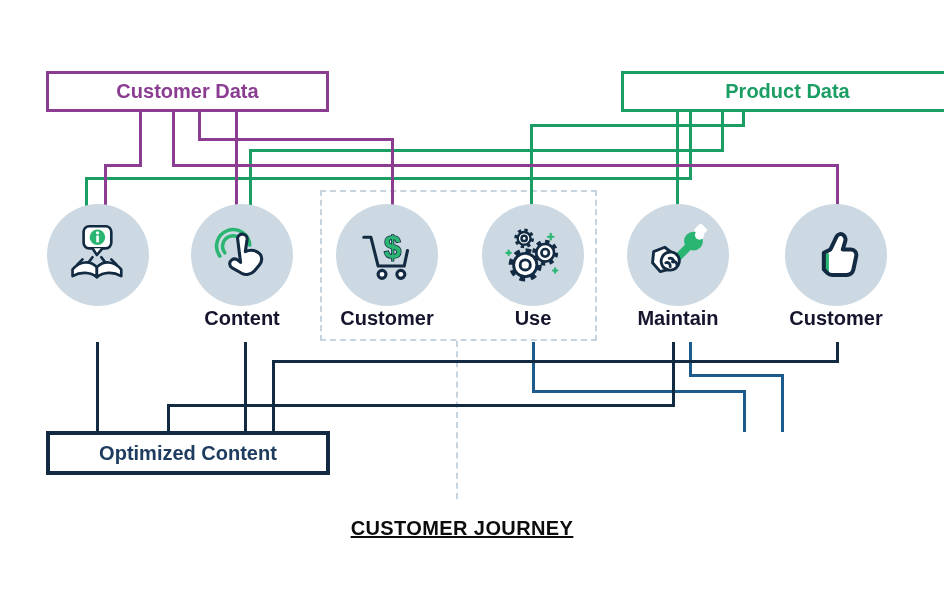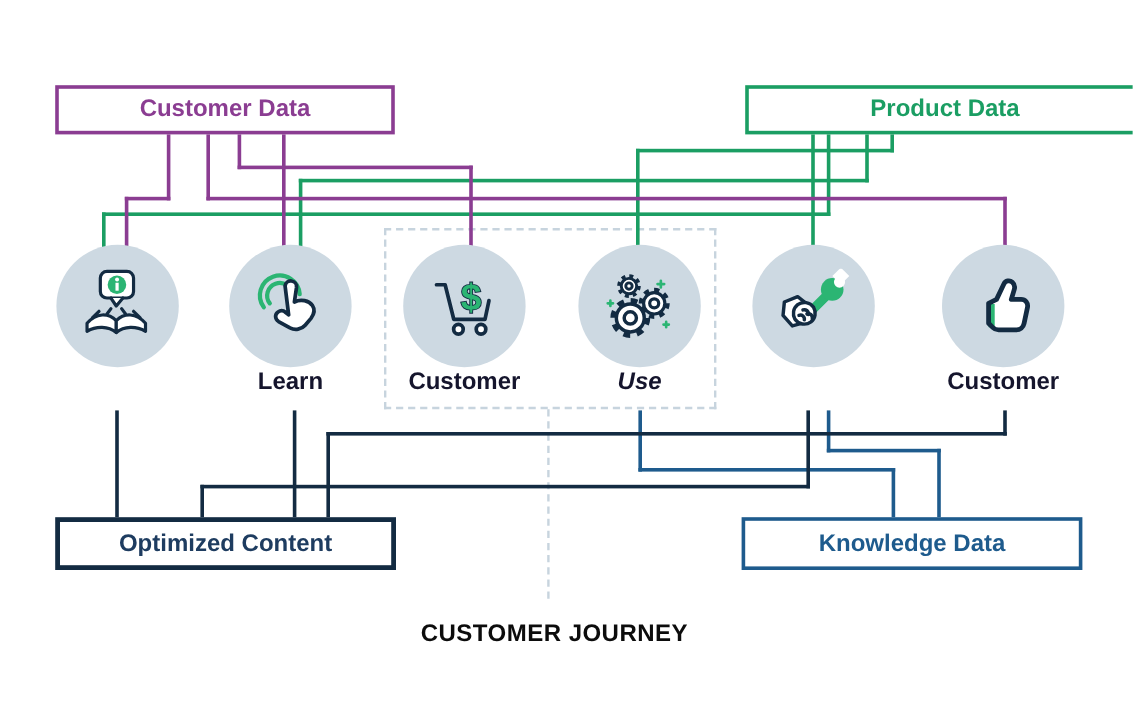--- a/index.html
+++ b/index.html
@@ -31,21 +31,21 @@
   .dashed-box{
     position:absolute;left:320px;top:190px;width:277px;height:151px;
     border:2px dashed var(--dashed);box-sizing:border-box;background:transparent;
   }
   .dashed-vline{
     position:absolute;left:456px;top:341px;height:158px;width:0;
     border-left:2px dashed var(--dashed);
   }
   .footer{
     position:absolute;left:312px;top:517px;width:300px;text-align:center;
-    font-size:20px;font-weight:700;letter-spacing:0.4px;color:#0c0c0c;
+    font-size:20px;font-weight:700;letter-spacing:0.4px;color:#0c0c0c;text-decoration:underline;
   }
   svg{display:block;}
 </style>
 </head>
 <body>
 
 <div id="canvas">
 
   <div class="dashed-box"></div>
   <div class="dashed-vline"></div>
@@ -90,23 +90,20 @@
 
   <div class="databox customer" style="left:46px;top:71px;width:283px;height:41px;">
     <span>Customer Data</span>
   </div>
   <div class="databox product" style="left:621px;top:71px;width:333px;height:41px;">
     <span>Product Data</span>
   </div>
   <div class="databox optimized" style="left:46px;top:431px;width:284px;height:44px;">
     <span>Optimized Content</span>
   </div>
-  <div class="databox knowledge" style="left:618px;top:431px;width:284px;height:44px;">
-    <span>Knowledge Data</span>
-  </div>
 
   <div class="circle" style="left:47px;top:204px;">
     <svg width="62" height="62" viewBox="0 0 56 56">
       <g fill="none" stroke="#132b42" stroke-width="2.4" stroke-linejoin="round" stroke-linecap="round">
         <path d="M5,41 C12,33 21,33 27,39 L27,48 C21,43 12,43 5,47 Z" fill="#ffffff"></path>
         <path d="M49,41 C42,33 33,33 27,39 L27,48 C33,43 42,43 49,47 Z" fill="#ffffff"></path>
         <path d="M9,37 L14,32 M45,37 L40,32 M20,34 L23,30 M34,34 L31,30"></path>
         <rect x="15" y="2" width="25" height="20" rx="5" fill="#ffffff"></rect>
         <path d="M23,22 L27,28 L32,22" fill="#ffffff"></path>
       </g>
@@ -186,20 +183,21 @@
   </div>
 
   <div class="circle" style="left:785px;top:204px;">
     <svg width="62" height="62" viewBox="0 0 56 56">
       <path d="M17,26 l6,-3 5.5,-11.5 c1.2,-2.6 4.4,-3.2 6.4,-1.4 c1.6,1.4 2,3.6 1.4,5.6 l-2.2,7.3 h7.4 c3.2,0 5.4,2.8 4.8,5.9 l-2.6,12.2 c-0.6,2.8 -3,4.9 -5.9,4.9 h-13.3 c-1.6,0 -3.1,-0.6 -4.2,-1.7 l-3.3,-3.3 Z" fill="#ffffff"></path>
       <rect x="17" y="26.5" width="4.6" height="17.5" fill="#2bb573"></rect>
       <path d="M17,26 l6,-3 5.5,-11.5 c1.2,-2.6 4.4,-3.2 6.4,-1.4 c1.6,1.4 2,3.6 1.4,5.6 l-2.2,7.3 h7.4 c3.2,0 5.4,2.8 4.8,5.9 l-2.6,12.2 c-0.6,2.8 -3,4.9 -5.9,4.9 h-13.3 c-1.6,0 -3.1,-0.6 -4.2,-1.7 l-3.3,-3.3 Z" fill="none" stroke="#132b42" stroke-width="3.6" stroke-linejoin="round"></path>
     </svg>
   </div>
 
-  <div class="step-label" style="left:162px;">Learn</div>
+  <div class="step-label" style="left:162px;">Content</div>
   <div class="step-label" style="left:307px;">Customer</div>
-  <div class="step-label" style="left:453px;font-style:italic;">Use</div>
+  <div class="step-label" style="left:453px;">Use</div>
+  <div class="step-label" style="left:598px;">Maintain</div>
   <div class="step-label" style="left:756px;">Customer</div>
 
   <div class="footer">CUSTOMER JOURNEY</div>
 
 </div>
 
 </body></html>

